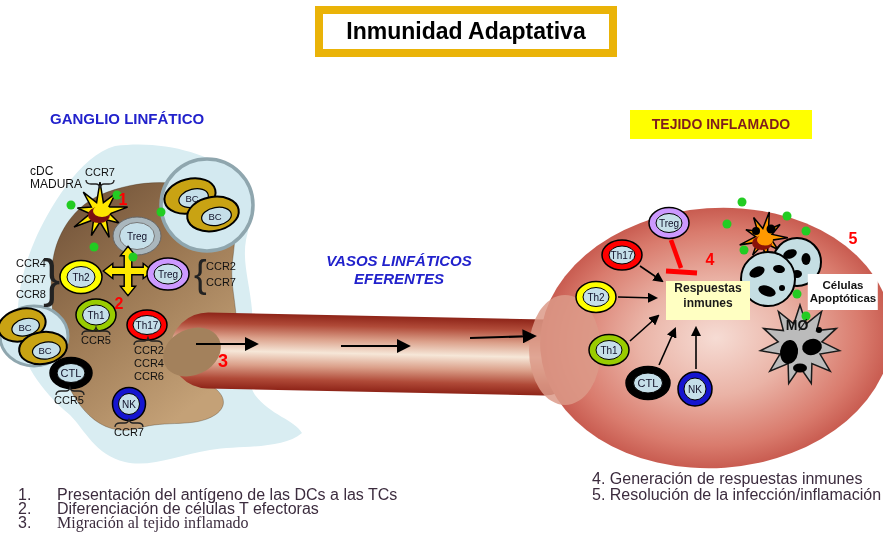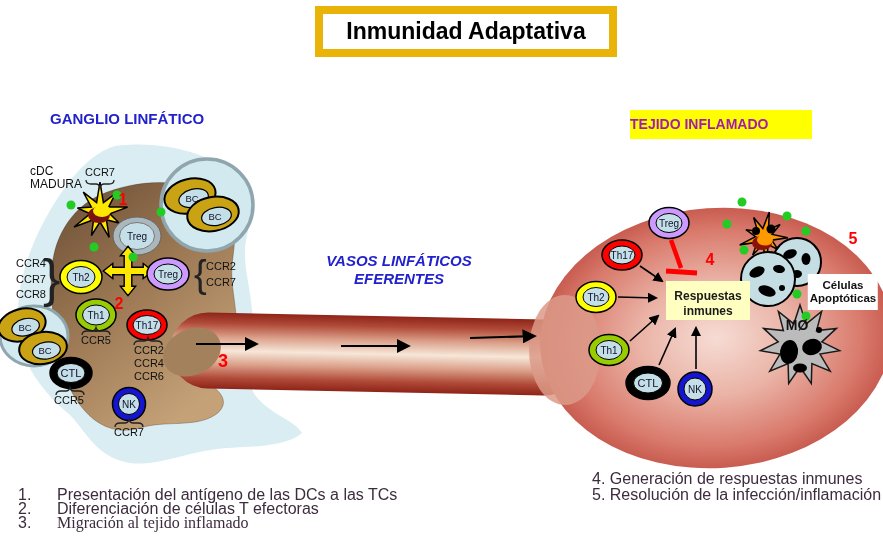--- a/index.html
+++ b/index.html
@@ -5,30 +5,30 @@
   html,body{margin:0;padding:0;background:#fff;}
   .stage{position:relative;width:883px;height:538px;background:#fff;overflow:hidden;
          font-family:"Liberation Sans",sans-serif;}
   .stage svg{position:absolute;left:0;top:0;}
   .txt{position:absolute;white-space:nowrap;color:#111;}
   .ctr{transform:translate(-50%,-50%);text-align:center;}
   .ctrx{transform:translateX(-50%);text-align:center;}
   .title-box{left:315px;top:6px;width:286px;height:35px;line-height:35px;text-align:center;
              border:8px solid #eab308;background:#fff;font-size:23px;font-weight:bold;color:#000;}
   .head-blue{color:#2222CC;font-weight:bold;font-size:15px;}
-  .tejido{left:630px;top:110px;width:182px;height:29px;line-height:29px;
-          background:#FFFF00;color:#a21caf;font-weight:bold;font-size:14px;}
+  .tejido{left:630px;top:110px;width:182px;height:29px;line-height:29px;text-align:center;
+          background:#FFFF00;color:#7f1d1d;font-weight:bold;font-size:14px;}
   .vasos{left:318px;top:252px;width:162px;line-height:18px;text-align:center;font-style:italic;}
   .num{color:#FF0000;font-weight:bold;font-size:16px;}
   .cl{font-size:10px;color:#101028;}
   .rcpt{font-size:11px;color:#111;}
   .brace-v{color:#222;font-weight:200;}
   .legend{font-size:16px;color:#3C2C3E;}
   .resp-box{left:666px;top:281px;width:84px;height:39px;background:#FFFFC2;
-            font-size:12px;font-weight:bold;color:#1a1a1a;text-align:center;line-height:15px;padding-top:8px;box-sizing:border-box;}
+            font-size:12px;font-weight:bold;color:#1a1a1a;text-align:center;line-height:15px;padding-top:0;box-sizing:border-box;}
   .apo{background:#fff;font-size:11.5px;font-weight:bold;line-height:13px;padding:5px 2px;}
   .small-label{font-size:12px;line-height:13px;color:#111;}
 </style>
 </head>
 <body>
 
 <div class="stage">
 
 <svg width="883" height="538" viewBox="0 0 883 538">
   <defs>

